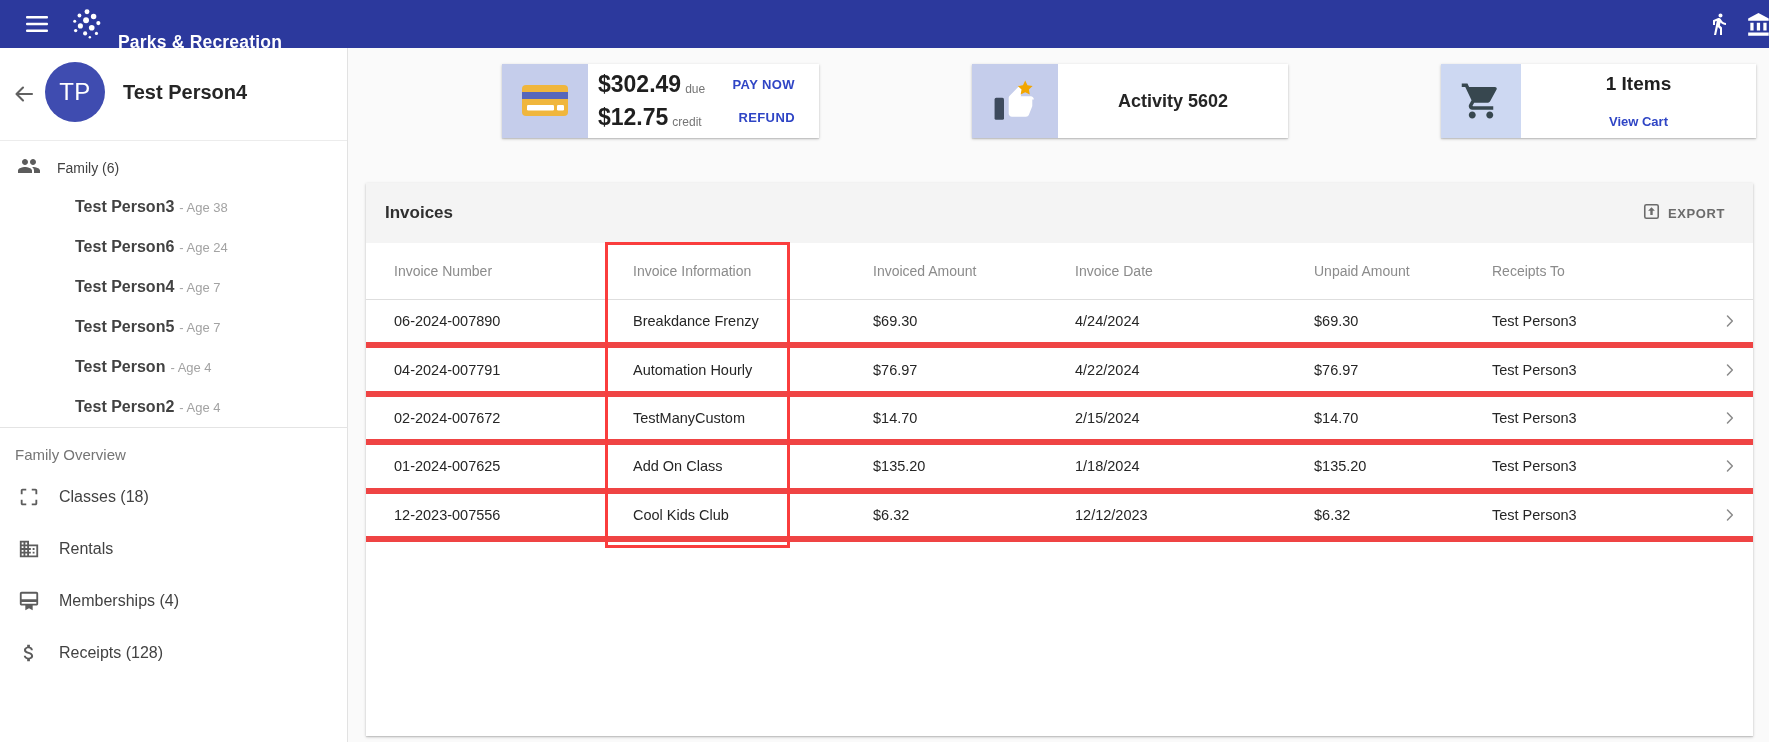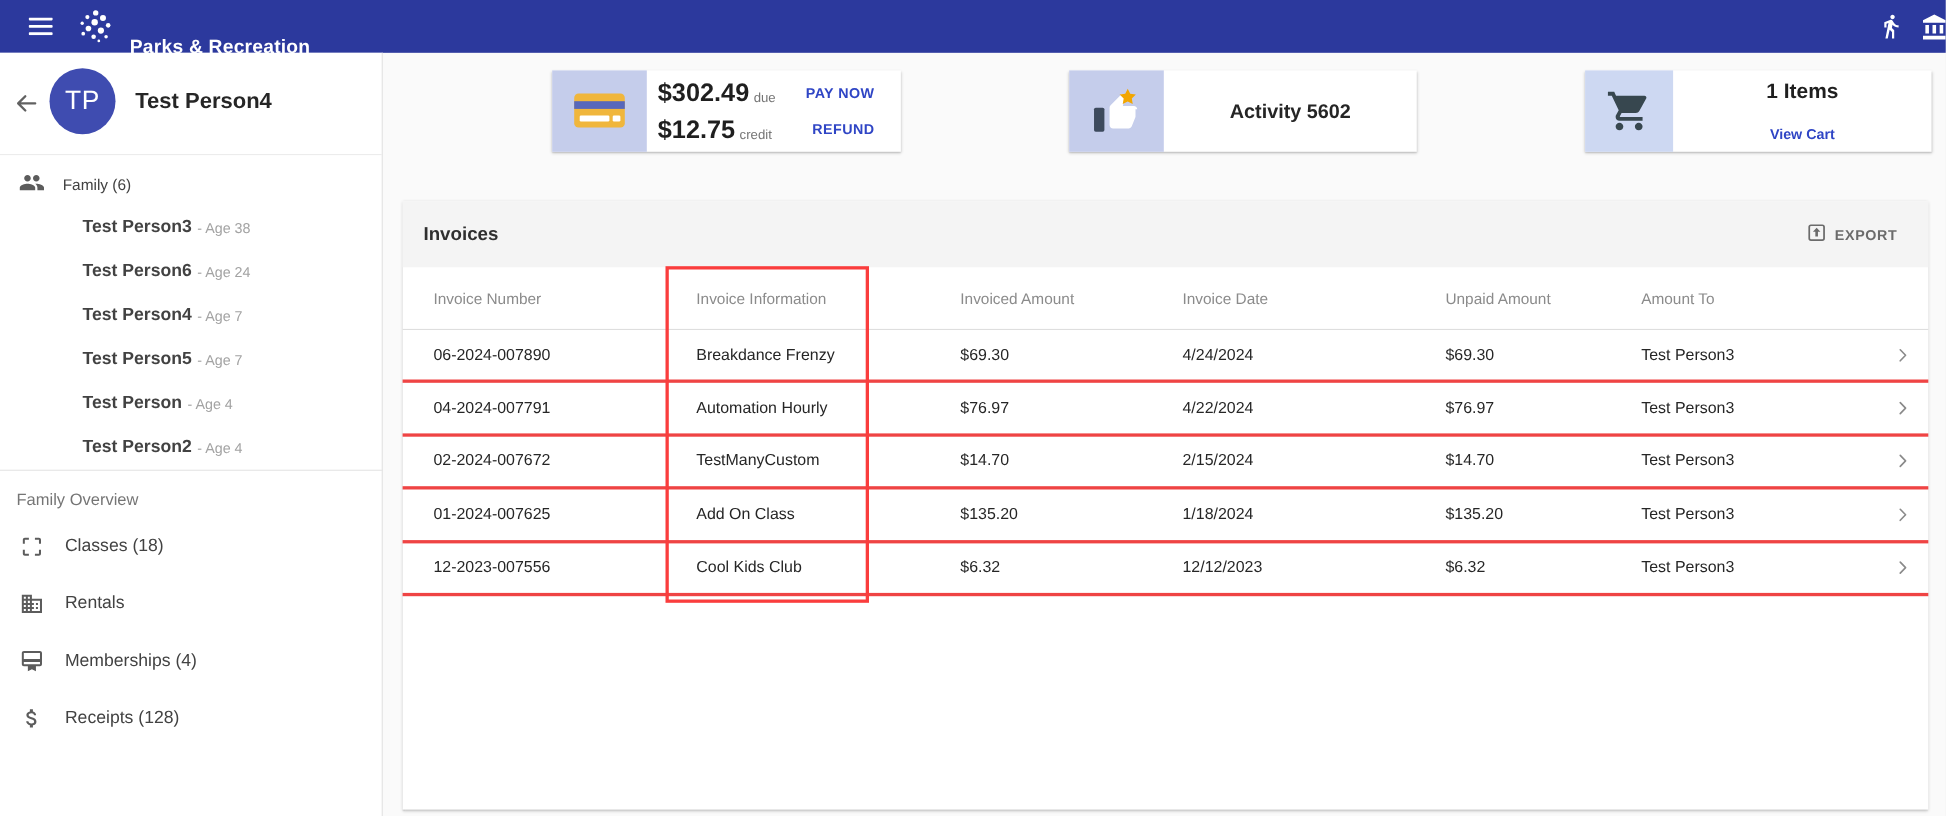--- a/index.html
+++ b/index.html
@@ -63,21 +63,21 @@
 
   
   .panel{position:absolute;left:366px;top:183px;width:1387px;height:553px;background:#fff;box-shadow:0 1px 3px rgba(0,0,0,.2),0 1px 1px rgba(0,0,0,.1);}
   .panel-header{height:60px;background:#f4f4f4;display:flex;align-items:center;padding:0 26px 0 19px;}
   .panel-title{font-size:17px;font-weight:bold;color:#2f2f2f;}
   .export-btn{margin-left:auto;display:flex;align-items:center;gap:7px;background:none;border:none;cursor:pointer;color:#6b6b6b;font-size:13px;font-weight:bold;letter-spacing:.6px;padding:4px 2px;}
 
   .grid-row{display:grid;grid-template-columns:239px 240px 202px 239px 178px 232px 1fr;align-items:center;}
   .thead{height:57px;border-bottom:1px solid #dedede;color:#8b8b8b;font-size:14px;}
   .th,.td{padding-left:28px;white-space:nowrap;overflow:hidden;}
-  .trow{height:48.4px;border-bottom:3px solid #ef4444;font-size:14.5px;color:#262626;cursor:pointer;}
+  .trow{height:48.4px;border-bottom:6px solid #ef4444;font-size:14.5px;color:#262626;cursor:pointer;}
   .chev-cell{display:flex;justify-content:flex-start;padding-left:24px;}
 
   .highlight-box{position:absolute;left:605px;top:242px;width:185px;height:306px;border:3px solid #fa3d3d;pointer-events:none;}
 </style>
 </head>
 <body>
 
 <div id="app">
 
   <div class="navbar">
@@ -271,21 +271,21 @@
         <span>EXPORT</span>
       </button>
     </div>
 
     <div class="grid-row thead">
       <div class="th">Invoice Number</div>
       <div class="th">Invoice Information</div>
       <div class="th">Invoiced Amount</div>
       <div class="th">Invoice Date</div>
       <div class="th">Unpaid Amount</div>
-      <div class="th">Amount To</div>
+      <div class="th">Receipts To</div>
       <div class="th"></div>
     </div>
 
     <div id="table-body">
   <div class="grid-row trow">
     <div class="td">06-2024-007890</div>
     <div class="td">Breakdance Frenzy</div>
     <div class="td">$69.30</div>
     <div class="td">4/24/2024</div>
     <div class="td">$69.30</div>

